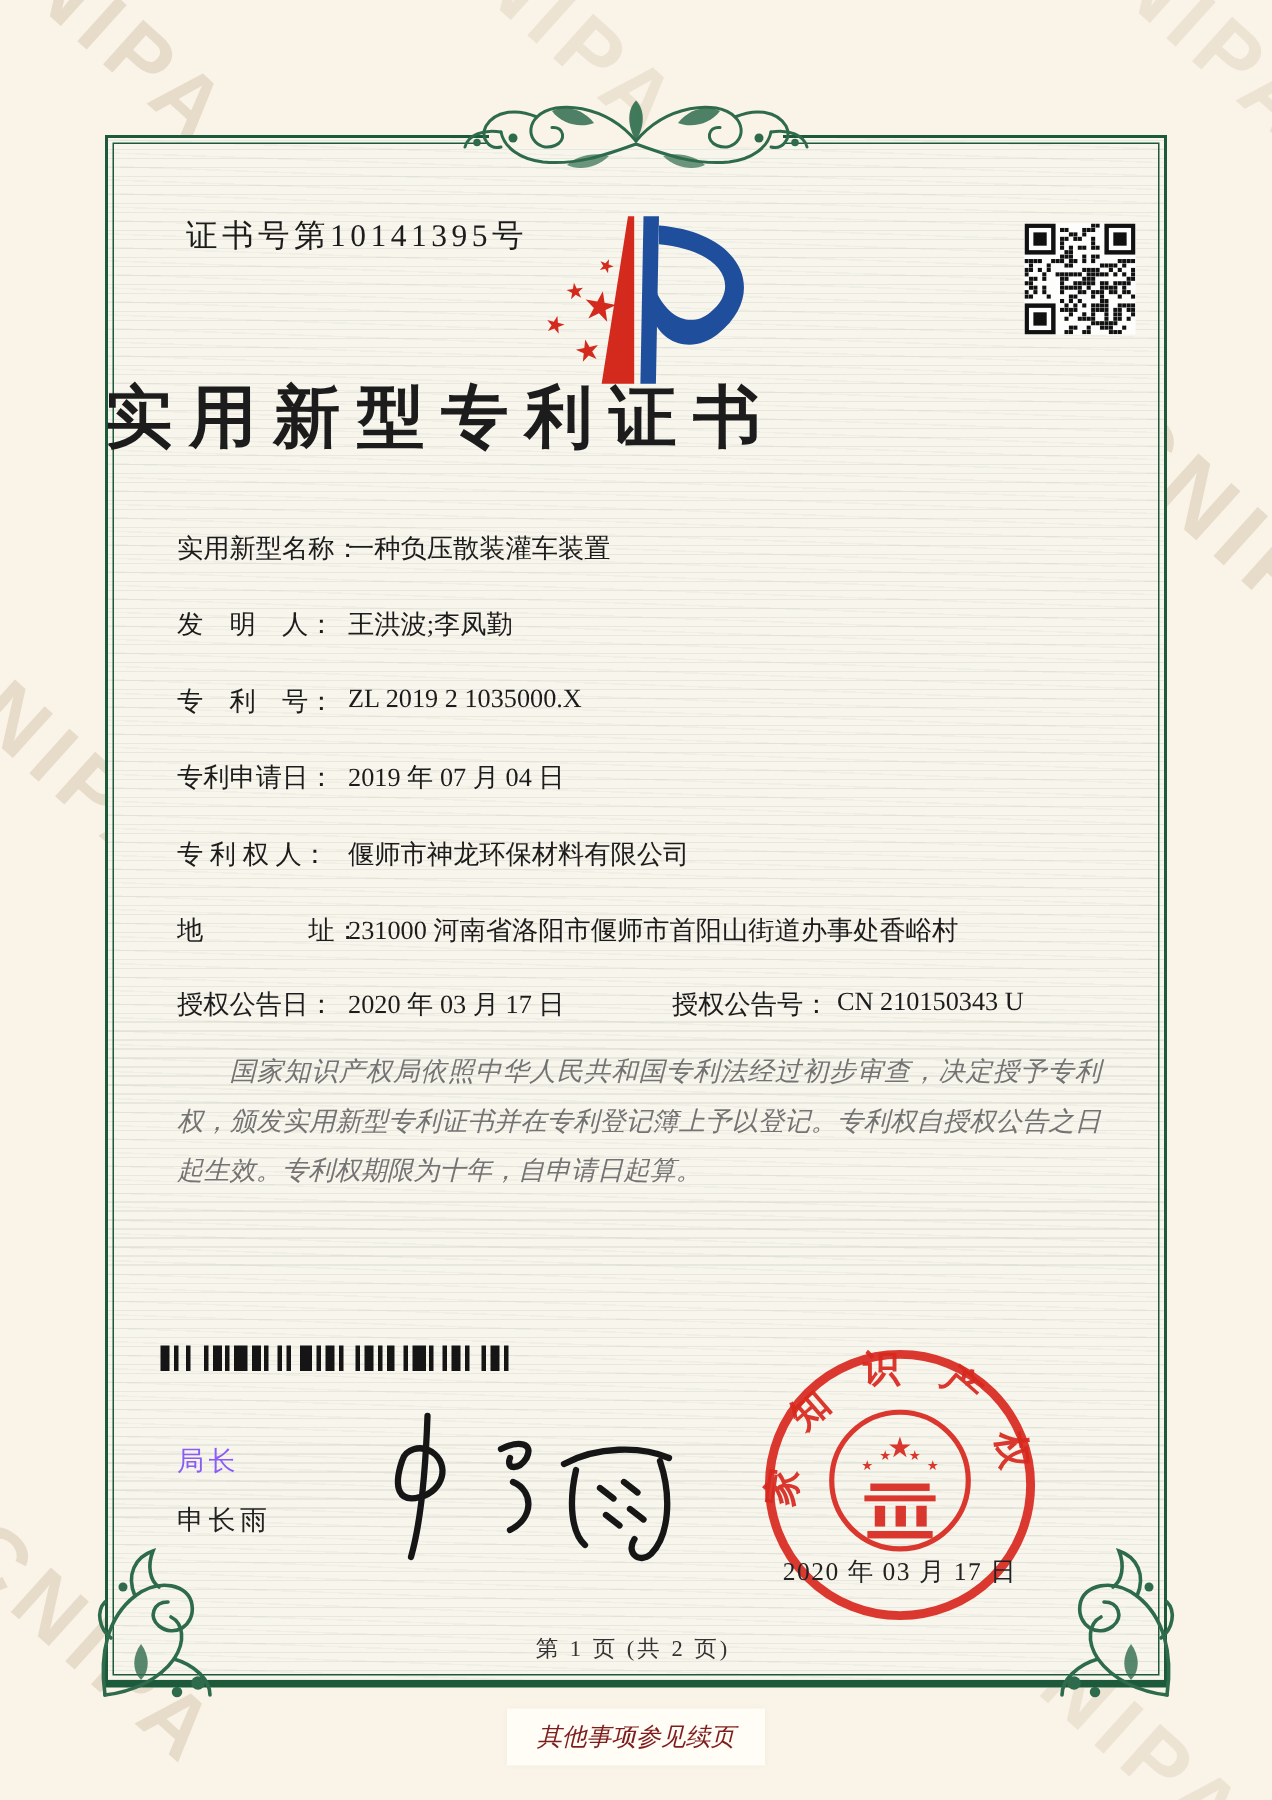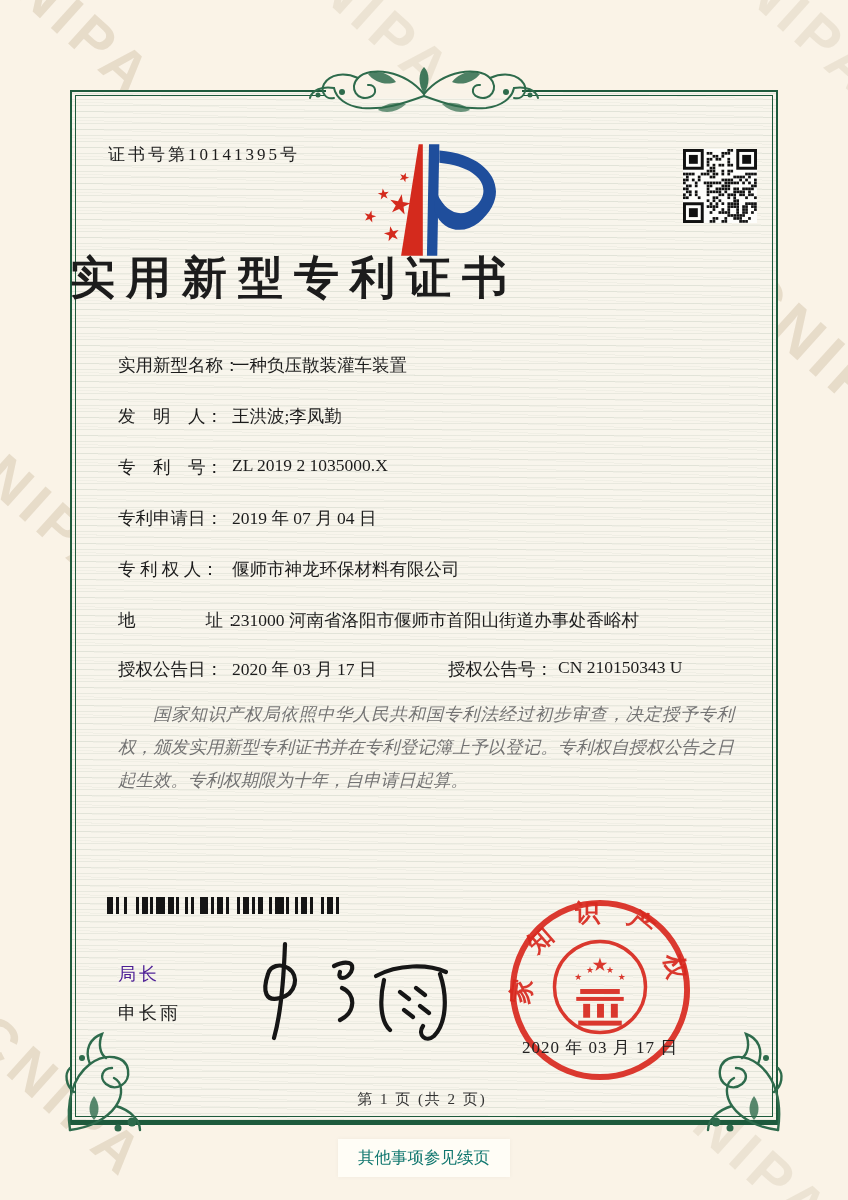--- a/index.html
+++ b/index.html
@@ -14,47 +14,47 @@
   
   .frame{position:absolute;left:70px;top:90px;width:704px;height:1028px;z-index:2;
          border:2px solid #1d5a3c;border-bottom-width:5px;
          background:
            repeating-linear-gradient(0deg, rgba(122,148,126,.13) 0 1px, rgba(0,0,0,0) 1px 6px),
            repeating-linear-gradient(2deg, rgba(140,160,140,.07) 0 1px, rgba(0,0,0,0) 1px 9px),
            #f8f5ec;}
   .frame-inner{position:absolute;inset:3px;border:1px solid #1d5a3c;pointer-events:none;}
   .orn{position:absolute;z-index:3;pointer-events:none;}
   
-  .cert-no{position:absolute;left:108px;top:143px;font-size:17px;letter-spacing:3px;z-index:4;}
+  .cert-no{position:absolute;left:124px;top:143px;font-size:21px;letter-spacing:3px;z-index:4;}
   .logo{position:absolute;left:336px;top:138px;z-index:4;}
   .qr{position:absolute;left:683px;top:149px;width:74px;height:74px;background:#fdfdfb;z-index:4;}
   .title{position:absolute;left:70px;top:248px;width:704px;text-align:left;
          font-size:45px;font-weight:bold;letter-spacing:11px;z-index:4;}
   .row{position:absolute;left:118px;height:26px;font-size:17.5px;white-space:nowrap;z-index:4;}
   .flabel{position:absolute;left:0;top:0;}
   .fvalue{position:absolute;left:114px;top:0;}
   .glabel{position:absolute;left:330px;top:0;}
   .gvalue{position:absolute;left:440px;top:0;}
   .paras{position:absolute;left:118px;top:698px;width:616px;font-size:17.5px;line-height:33px;
          font-style:italic;text-align:justify;color:#737373;z-index:4;}
   .paras p{margin:0;text-indent:2em;}
   .barcode{position:absolute;left:107px;top:897px;width:234px;height:17px;font-size:0;z-index:4;}
   .signer-title{position:absolute;left:118px;top:962px;font-size:18px;letter-spacing:3px;
-         font-family:"Liberation Sans","DejaVu Sans",sans-serif;color:#4c1d95;z-index:4;}
+         font-family:"Liberation Sans","DejaVu Sans",sans-serif;color:#8b5cf6;z-index:4;}
   .signer-name{position:absolute;left:118px;top:1001px;font-size:18px;letter-spacing:3px;
          font-family:"Liberation Sans","DejaVu Sans",sans-serif;color:#222;z-index:4;}
   .sig{position:absolute;left:238px;top:936px;z-index:4;}
   .seal{position:absolute;left:506px;top:896px;z-index:4;}
   .seal-date{position:absolute;left:506px;top:1036px;width:188px;text-align:center;
          font-size:17px;letter-spacing:1px;color:#222;z-index:5;}
   .page-info{position:absolute;left:70px;top:1090px;width:704px;text-align:center;
          font-size:15px;letter-spacing:2px;color:#333;z-index:4;}
   .note{position:absolute;left:424px;top:1139px;transform:translateX(-50%);
-         background:#fffdf6;padding:8px 20px;font-size:16.5px;
-         color:#0f766e;white-space:nowrap;z-index:4;box-shadow:0 0 5px rgba(0,0,0,.04);}
+         background:#fffdf6;padding:8px 20px;font-size:16.5px;font-style:italic;
+         color:#7f1d1d;white-space:nowrap;z-index:4;box-shadow:0 0 5px rgba(0,0,0,.04);}
 </style>
 </head>
 <body>
 
 <div class="page">
 
   <span class="wm" style="left:-38px;top:-18px;">CNIPA</span>
   <span class="wm faint" style="left:262px;top:-22px;">CNIPA</span>
   <span class="wm faint" style="left:688px;top:-20px;">CNIPA</span>
   <span class="wm" style="left:712px;top:320px;font-size:64px;">CNIPA</span>

